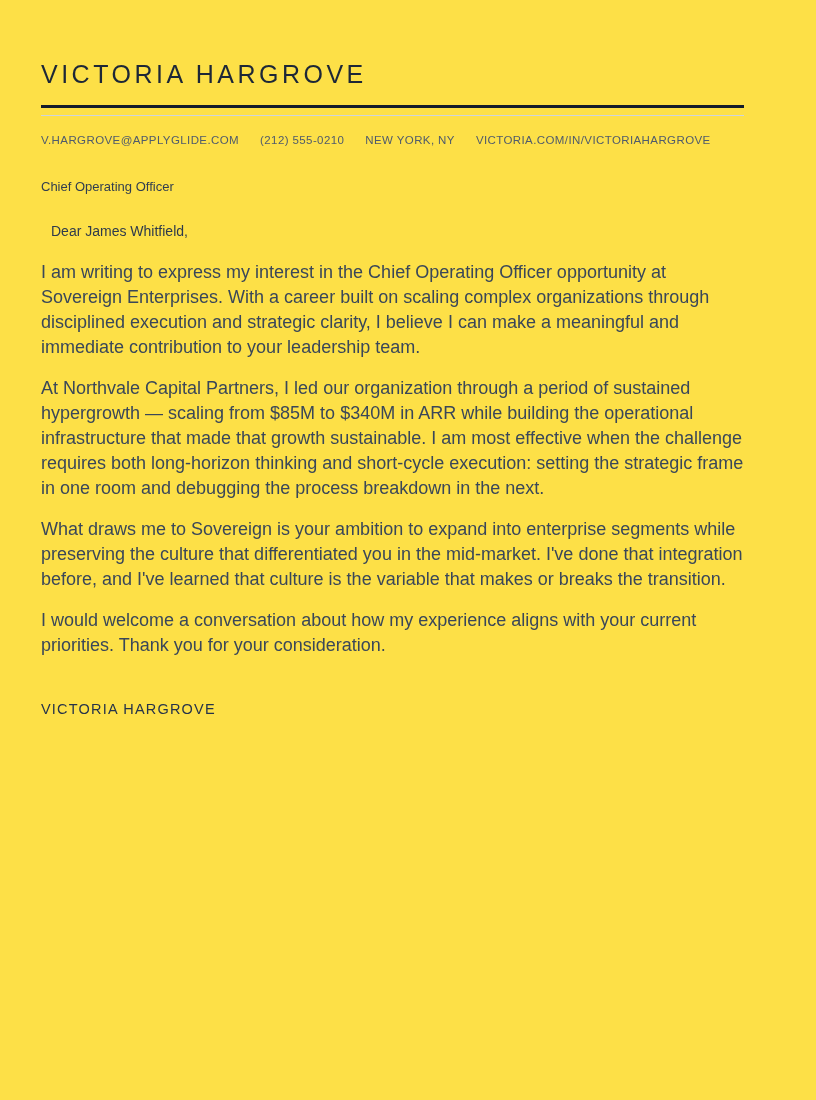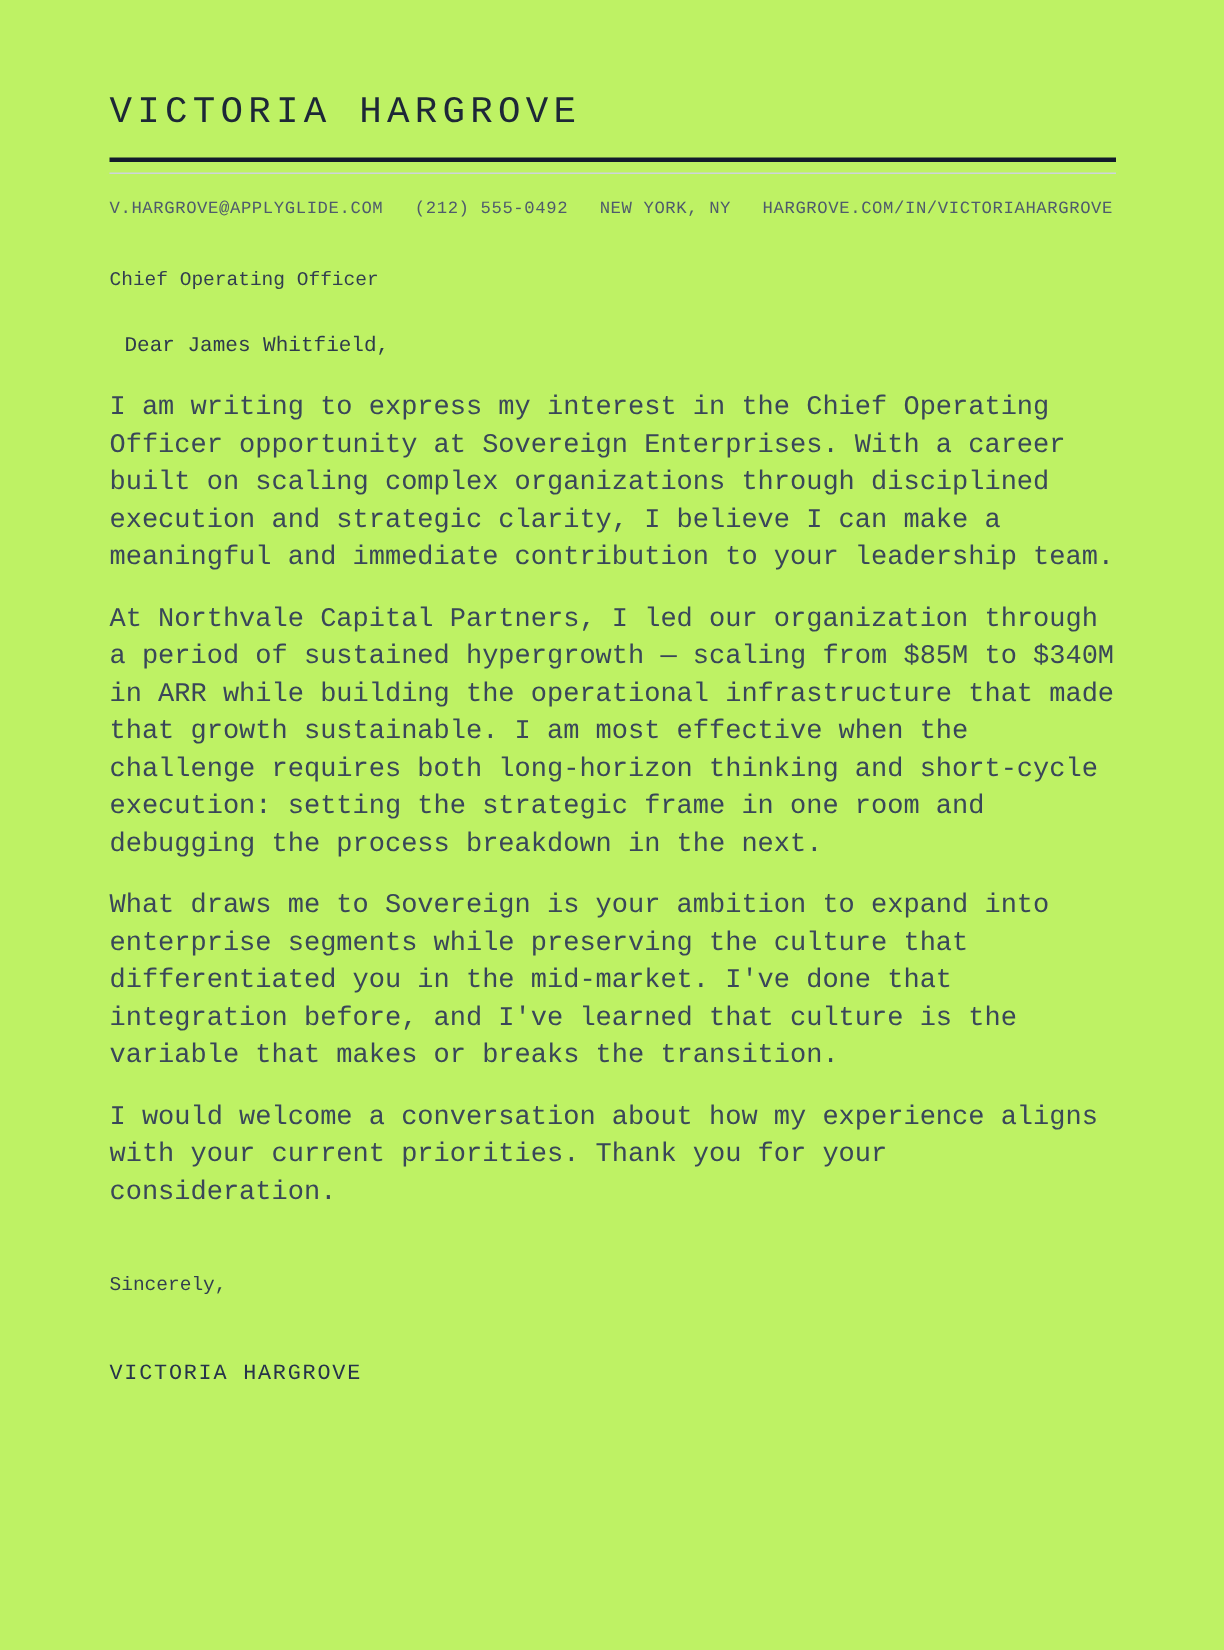--- a/index.html
+++ b/index.html
@@ -1,23 +1,23 @@
 <!DOCTYPE html>
 <html><head>
 <meta charset="utf-8">
 <style>
   html, body { margin: 0; padding: 0; background: #ffffff; }
 
   .page {
     width: 816px;
     height: 1100px;
     box-sizing: border-box;
-    padding: 0 72px 0 73px;
-    background: #bef264;
-    font-family: Liberation Mono, monospace;
+    padding: 0 72px 0 41px;
+    background: #fde047;
+    font-family: Liberation Sans, sans-serif;
     color: #3a4759;
     overflow: hidden;
   }
 
   
   .applicant-name {
     margin: 0;
     padding-top: 61px;
     font-size: 25px;
     font-weight: 400;
@@ -94,41 +94,40 @@
 <div class="page">
 
   <header>
     <h1 class="applicant-name">VICTORIA HARGROVE</h1>
 
     <div class="rule-dark"></div>
     <div class="rule-light"></div>
 
     <div class="contact-row">
       <span class="contact-item">V.HARGROVE@APPLYGLIDE.COM</span>
-      <span class="contact-item">(212) 555-0492</span>
+      <span class="contact-item">(212) 555-0210</span>
       <span class="contact-item">NEW YORK, NY</span>
-      <span class="contact-item">HARGROVE.COM/IN/VICTORIAHARGROVE</span>
+      <span class="contact-item">VICTORIA.COM/IN/VICTORIAHARGROVE</span>
     </div>
   </header>
 
   <main>
 
 
     <div class="recipient">
       <div>Chief Operating Officer</div>
     </div>
 
     <p class="salutation">Dear James Whitfield,</p>
 
     <p class="para">I am writing to express my interest in the Chief Operating Officer opportunity at Sovereign Enterprises. With a career built on scaling complex organizations through disciplined execution and strategic clarity, I believe I can make a meaningful and immediate contribution to your leadership team.</p>
 
     <p class="para">At Northvale Capital Partners, I led our organization through a period of sustained hypergrowth — scaling from $85M to $340M in ARR while building the operational infrastructure that made that growth sustainable. I am most effective when the challenge requires both long-horizon thinking and short-cycle execution: setting the strategic frame in one room and debugging the process breakdown in the next.</p>
 
     <p class="para">What draws me to Sovereign is your ambition to expand into enterprise segments while preserving the culture that differentiated you in the mid-market. I've done that integration before, and I've learned that culture is the variable that makes or breaks the transition.</p>
 
     <p class="para">I would welcome a conversation about how my experience aligns with your current priorities. Thank you for your consideration.</p>
 
-    <p class="closing">Sincerely,</p>
 
     <p class="signature">VICTORIA HARGROVE</p>
 
   </main>
 </div>
 
 </body></html>

